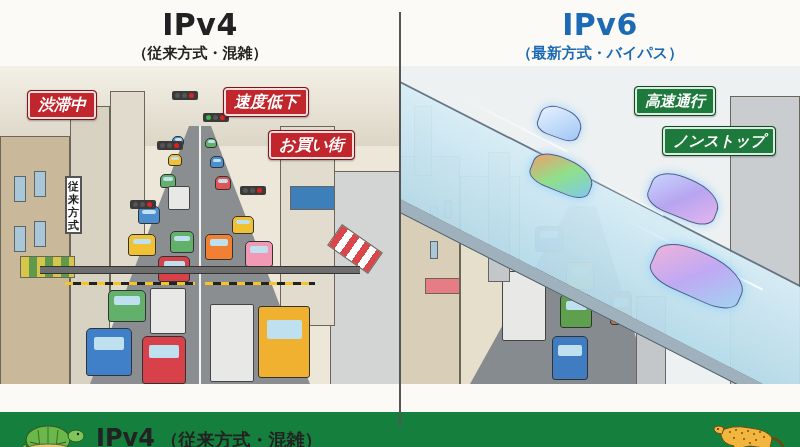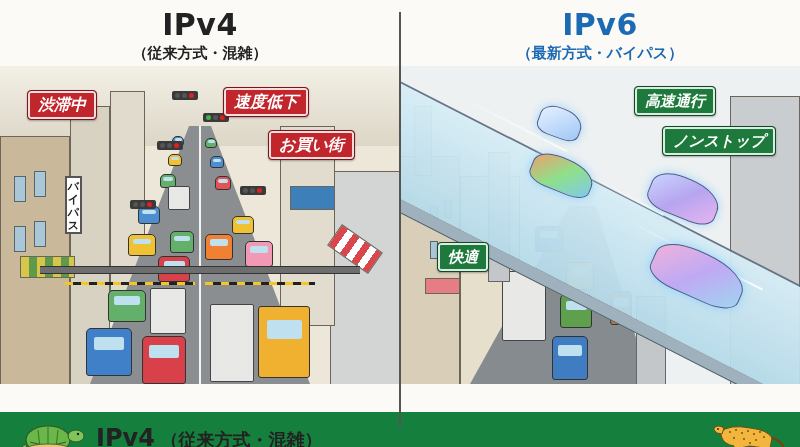--- a/index.html
+++ b/index.html
@@ -149,21 +149,21 @@
         <i style="left:3px;background:#555"></i>
         <i style="left:10px;background:#555"></i>
         <i style="left:17px;background:#e02020"></i>
       </div>
     <div class="tlight" style="left:240px;top:120px;">
         <i style="left:3px;background:#555"></i>
         <i style="left:10px;background:#555"></i>
         <i style="left:17px;background:#e02020"></i>
       </div>
 
-    <div class="vsign">バイパス</div>
+    <div class="vsign">従来方式</div>
 
     <div class="sign red" style="left:27px;top:24px;">渋滞中</div>
     <div class="sign red" style="left:223px;top:21px;">速度低下</div>
     <div class="sign red" style="left:268px;top:64px;">お買い街</div>
   </div>
 
   <div class="footer">
     <svg class="turtle" viewBox="0 0 70 42">
       <ellipse cx="30" cy="22" rx="22" ry="14" fill="#6bb84a" stroke="#2f5a24" stroke-width="1.2"></ellipse>
       <path d="M12 24 Q30 30 48 24" stroke="#2f5a24" fill="none"></path>
@@ -216,21 +216,20 @@
     <div class="streak" style="left:130px;top:80px;width:150px;"></div>
     <div class="streak" style="left:220px;top:150px;width:160px;"></div>
 
     <div class="fcar" style="left:138px;top:42px;width:44px;height:30px;background:linear-gradient(135deg,#e7f2ff,#9fc6f5);transform:rotate(20deg);"></div>
     <div class="fcar" style="left:130px;top:92px;width:64px;height:34px;background:linear-gradient(135deg,#f59a6b,#8fe08a,#7ec8f0);transform:rotate(22deg);"></div>
     <div class="fcar" style="left:248px;top:112px;width:72px;height:40px;background:linear-gradient(135deg,#c9d8ff,#b7a5f0,#e7b5f0);transform:rotate(22deg);"></div>
     <div class="fcar" style="left:250px;top:186px;width:96px;height:46px;background:linear-gradient(135deg,#f3b3d8,#bfa9f4,#9fd7f0);transform:rotate(24deg);"></div>
 
     <div class="sign green" style="left:234px;top:20px;">高速通行</div>
     <div class="sign green" style="left:262px;top:60px;">ノンストップ</div>
-    <div class="sign green" style="left:37px;top:176px;">快適</div>
   </div>
 
   <div class="footer">
     <svg class="cheetah" viewBox="0 0 80 44">
       <path d="M10 14 Q20 6 40 10 Q58 12 62 20 L60 30 L56 42 L52 42 L54 30 L40 28 L30 30 L26 42 L22 42 L24 28 Q14 26 12 20 Z" fill="#f2b63e" stroke="#6b4a12" stroke-width="1"></path>
       <path d="M4 10 Q8 6 14 10 L12 16 Q6 16 4 12 Z" fill="#f2b63e" stroke="#6b4a12" stroke-width="1"></path>
       <circle cx="8" cy="11" r="0.9" fill="#222"></circle>
       <path d="M62 20 Q72 22 74 32 Q76 38 72 40" stroke="#6b4a12" stroke-width="2.5" fill="none"></path>
       <g fill="#6b4a12">
         <circle cx="20" cy="14" r="0.9"></circle>

